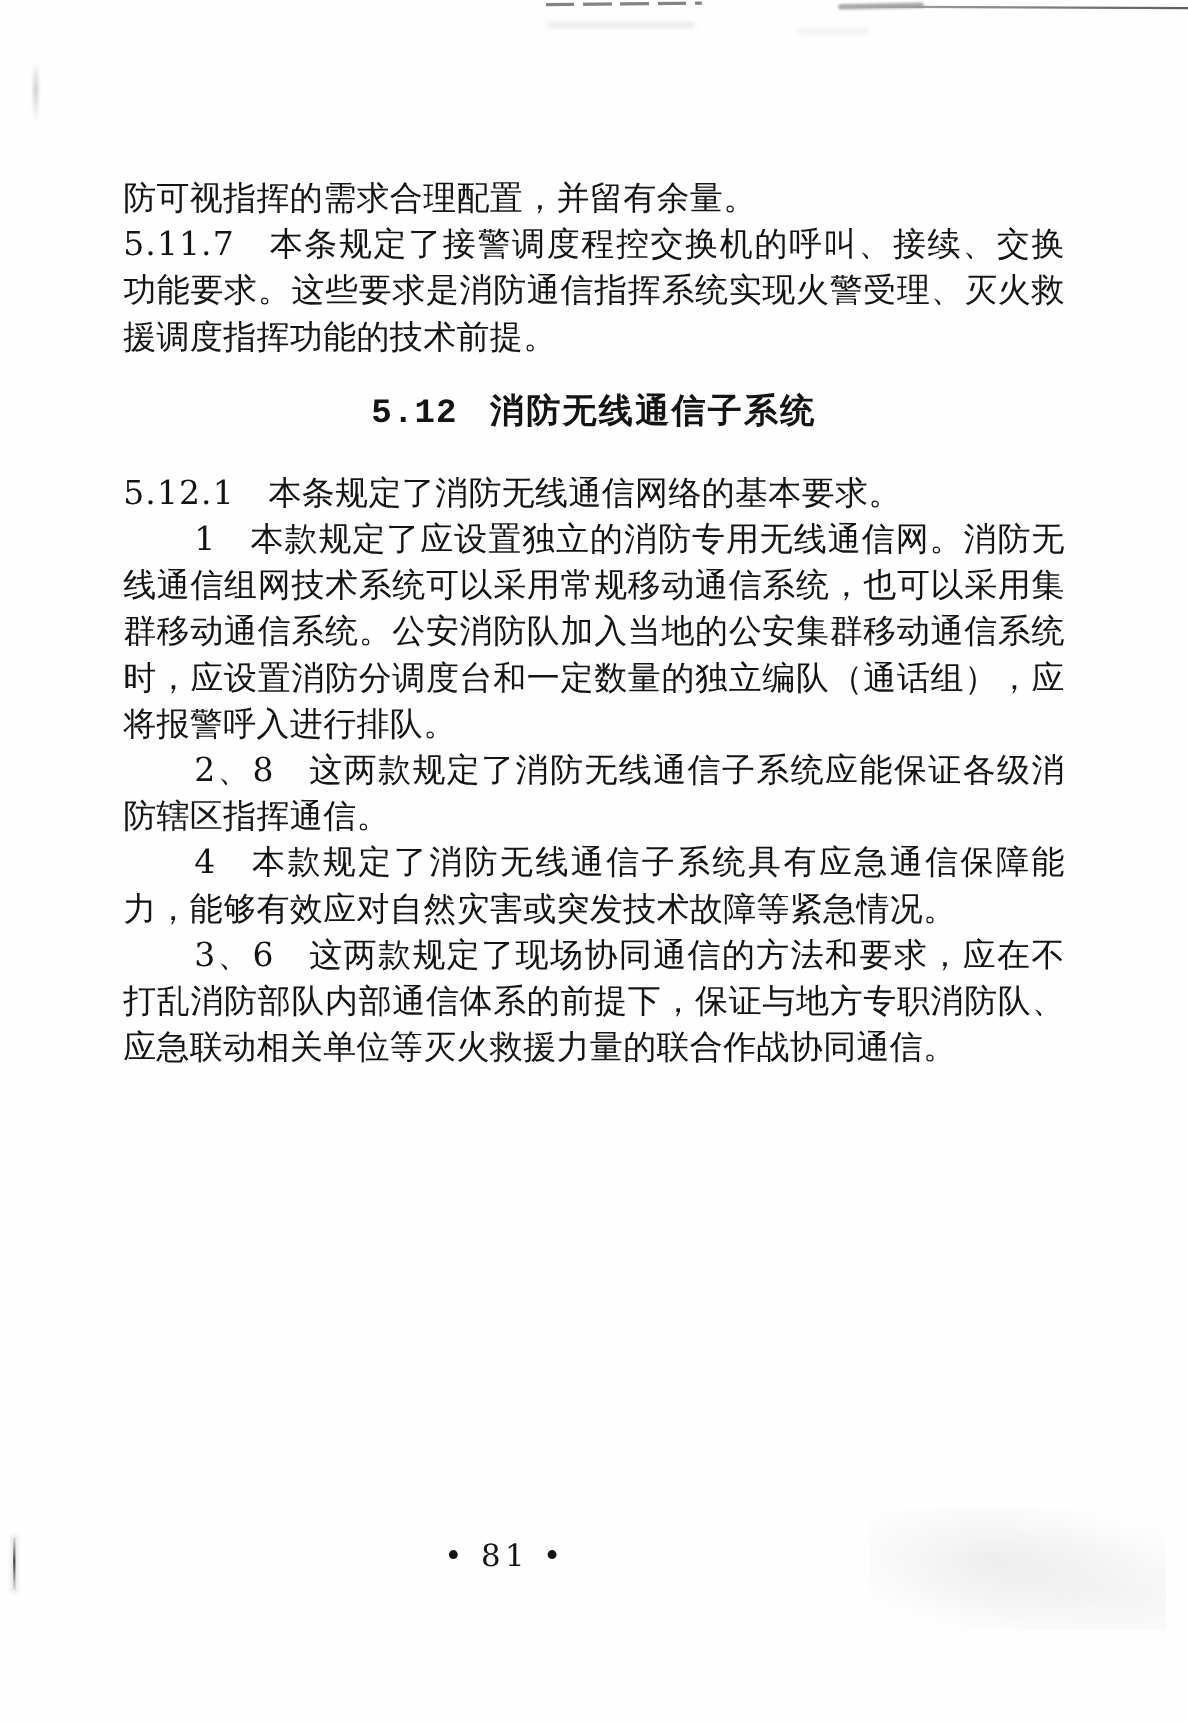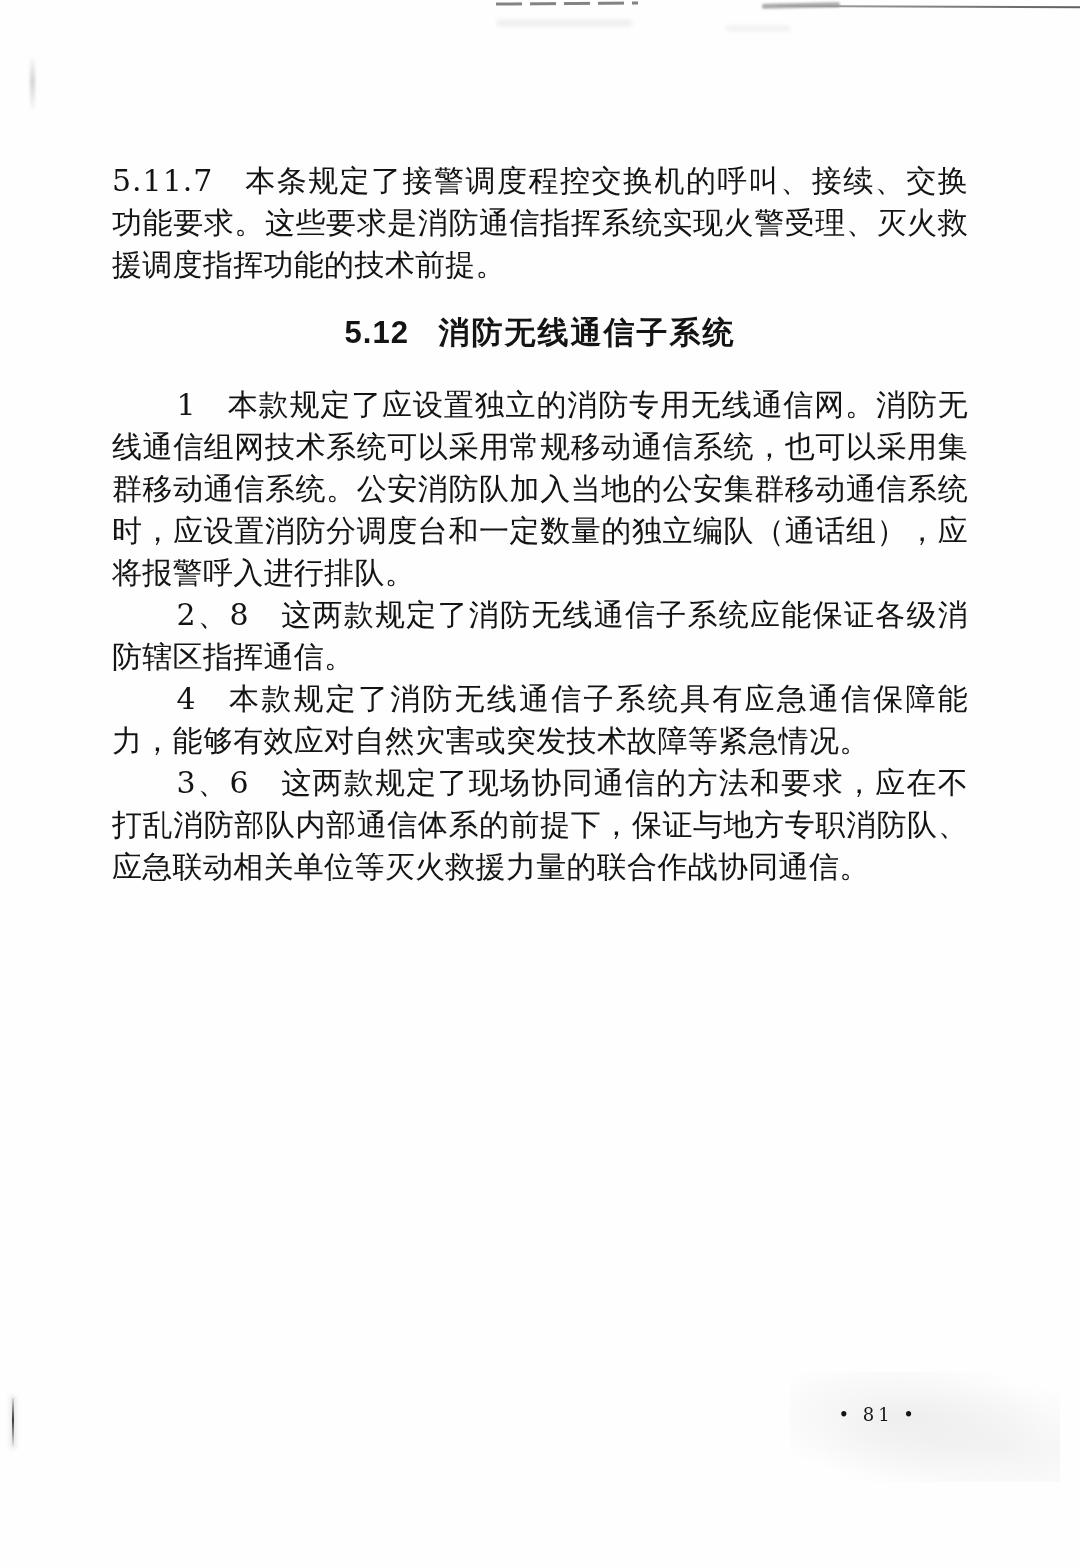--- a/index.html
+++ b/index.html
@@ -37,33 +37,33 @@
   .sub{text-indent:2.15em;}
   .heading{
     margin:25px 0 30px 0;
     font-size:31px;
     line-height:42px;
     text-align:center;
     font-weight:bold;
     text-indent:0;
   }
   .hnum{
-    font-family:Liberation Sans, sans-serif;
+    font-family:Liberation Mono, monospace;
     letter-spacing:1px;
     margin-right:0.95em;
   }
   .htitle{
     font-family:Liberation Serif, serif;
     letter-spacing:2px;
   }
   .pagenum{
     position:absolute;
     top:1398px;left:0;width:918px;
-    text-align:right;
-    font-size:18px;
+    text-align:center;
+    font-size:28px;
     line-height:34px;
     letter-spacing:4px;
     color:#151515;
   }
   
   .artifact{position:absolute;pointer-events:none;}
   .art-top-a{
     left:496px;top:2px;width:142px;height:3px;
     background:repeating-linear-gradient(to right,#6e6e6e 0 26px,rgba(110,110,110,0) 26px 34px);
     transform:rotate(-0.5deg);
@@ -115,27 +115,29 @@
   <div class="artifact art-top-b-blob"></div>
   <div class="artifact art-top-b-line"></div>
   <div class="artifact art-echo-1"></div>
   <div class="artifact art-echo-2"></div>
   <div class="artifact art-left-streak"></div>
   <div class="artifact art-bottom-streak"></div>
   <div class="artifact art-smudge"></div>
 
   <div class="content">
 
+    <p class="para"><span class="txt">防可视指挥的需求合理配置，并留有余量。</span></p>
 
     <p class="para"><b class="lead">5.11.7</b><span class="txt">本条规定了接警调度程控交换机的呼叫、接续、交换功能要求。这些要求是消防通信指挥系统实现火警受理、灭火救援调度指挥功能的技术前提。</span></p>
 
 
 
     <h2 class="heading"><b class="hnum">5.12</b><b class="htitle">消防无线通信子系统</b></h2>
 
+    <p class="para"><b class="lead">5.12.1</b><span class="txt">本条规定了消防无线通信网络的基本要求。</span></p>
 
     <p class="para sub"><b class="lead">1</b><span class="txt">本款规定了应设置独立的消防专用无线通信网。消防无线通信组网技术系统可以采用常规移动通信系统，也可以采用集群移动通信系统。公安消防队加入当地的公安集群移动通信系统时，应设置消防分调度台和一定数量的独立编队（通话组），应将报警呼入进行排队。</span></p>
 
     <p class="para sub"><b class="lead">2、8</b><span class="txt">这两款规定了消防无线通信子系统应能保证各级消防辖区指挥通信。</span></p>
 
     <p class="para sub"><b class="lead">4</b><span class="txt">本款规定了消防无线通信子系统具有应急通信保障能力，能够有效应对自然灾害或突发技术故障等紧急情况。</span></p>
 
     <p class="para sub"><b class="lead">3、6</b><span class="txt">这两款规定了现场协同通信的方法和要求，应在不打乱消防部队内部通信体系的前提下，保证与地方专职消防队、应急联动相关单位等灭火救援力量的联合作战协同通信。</span></p>
 
 

